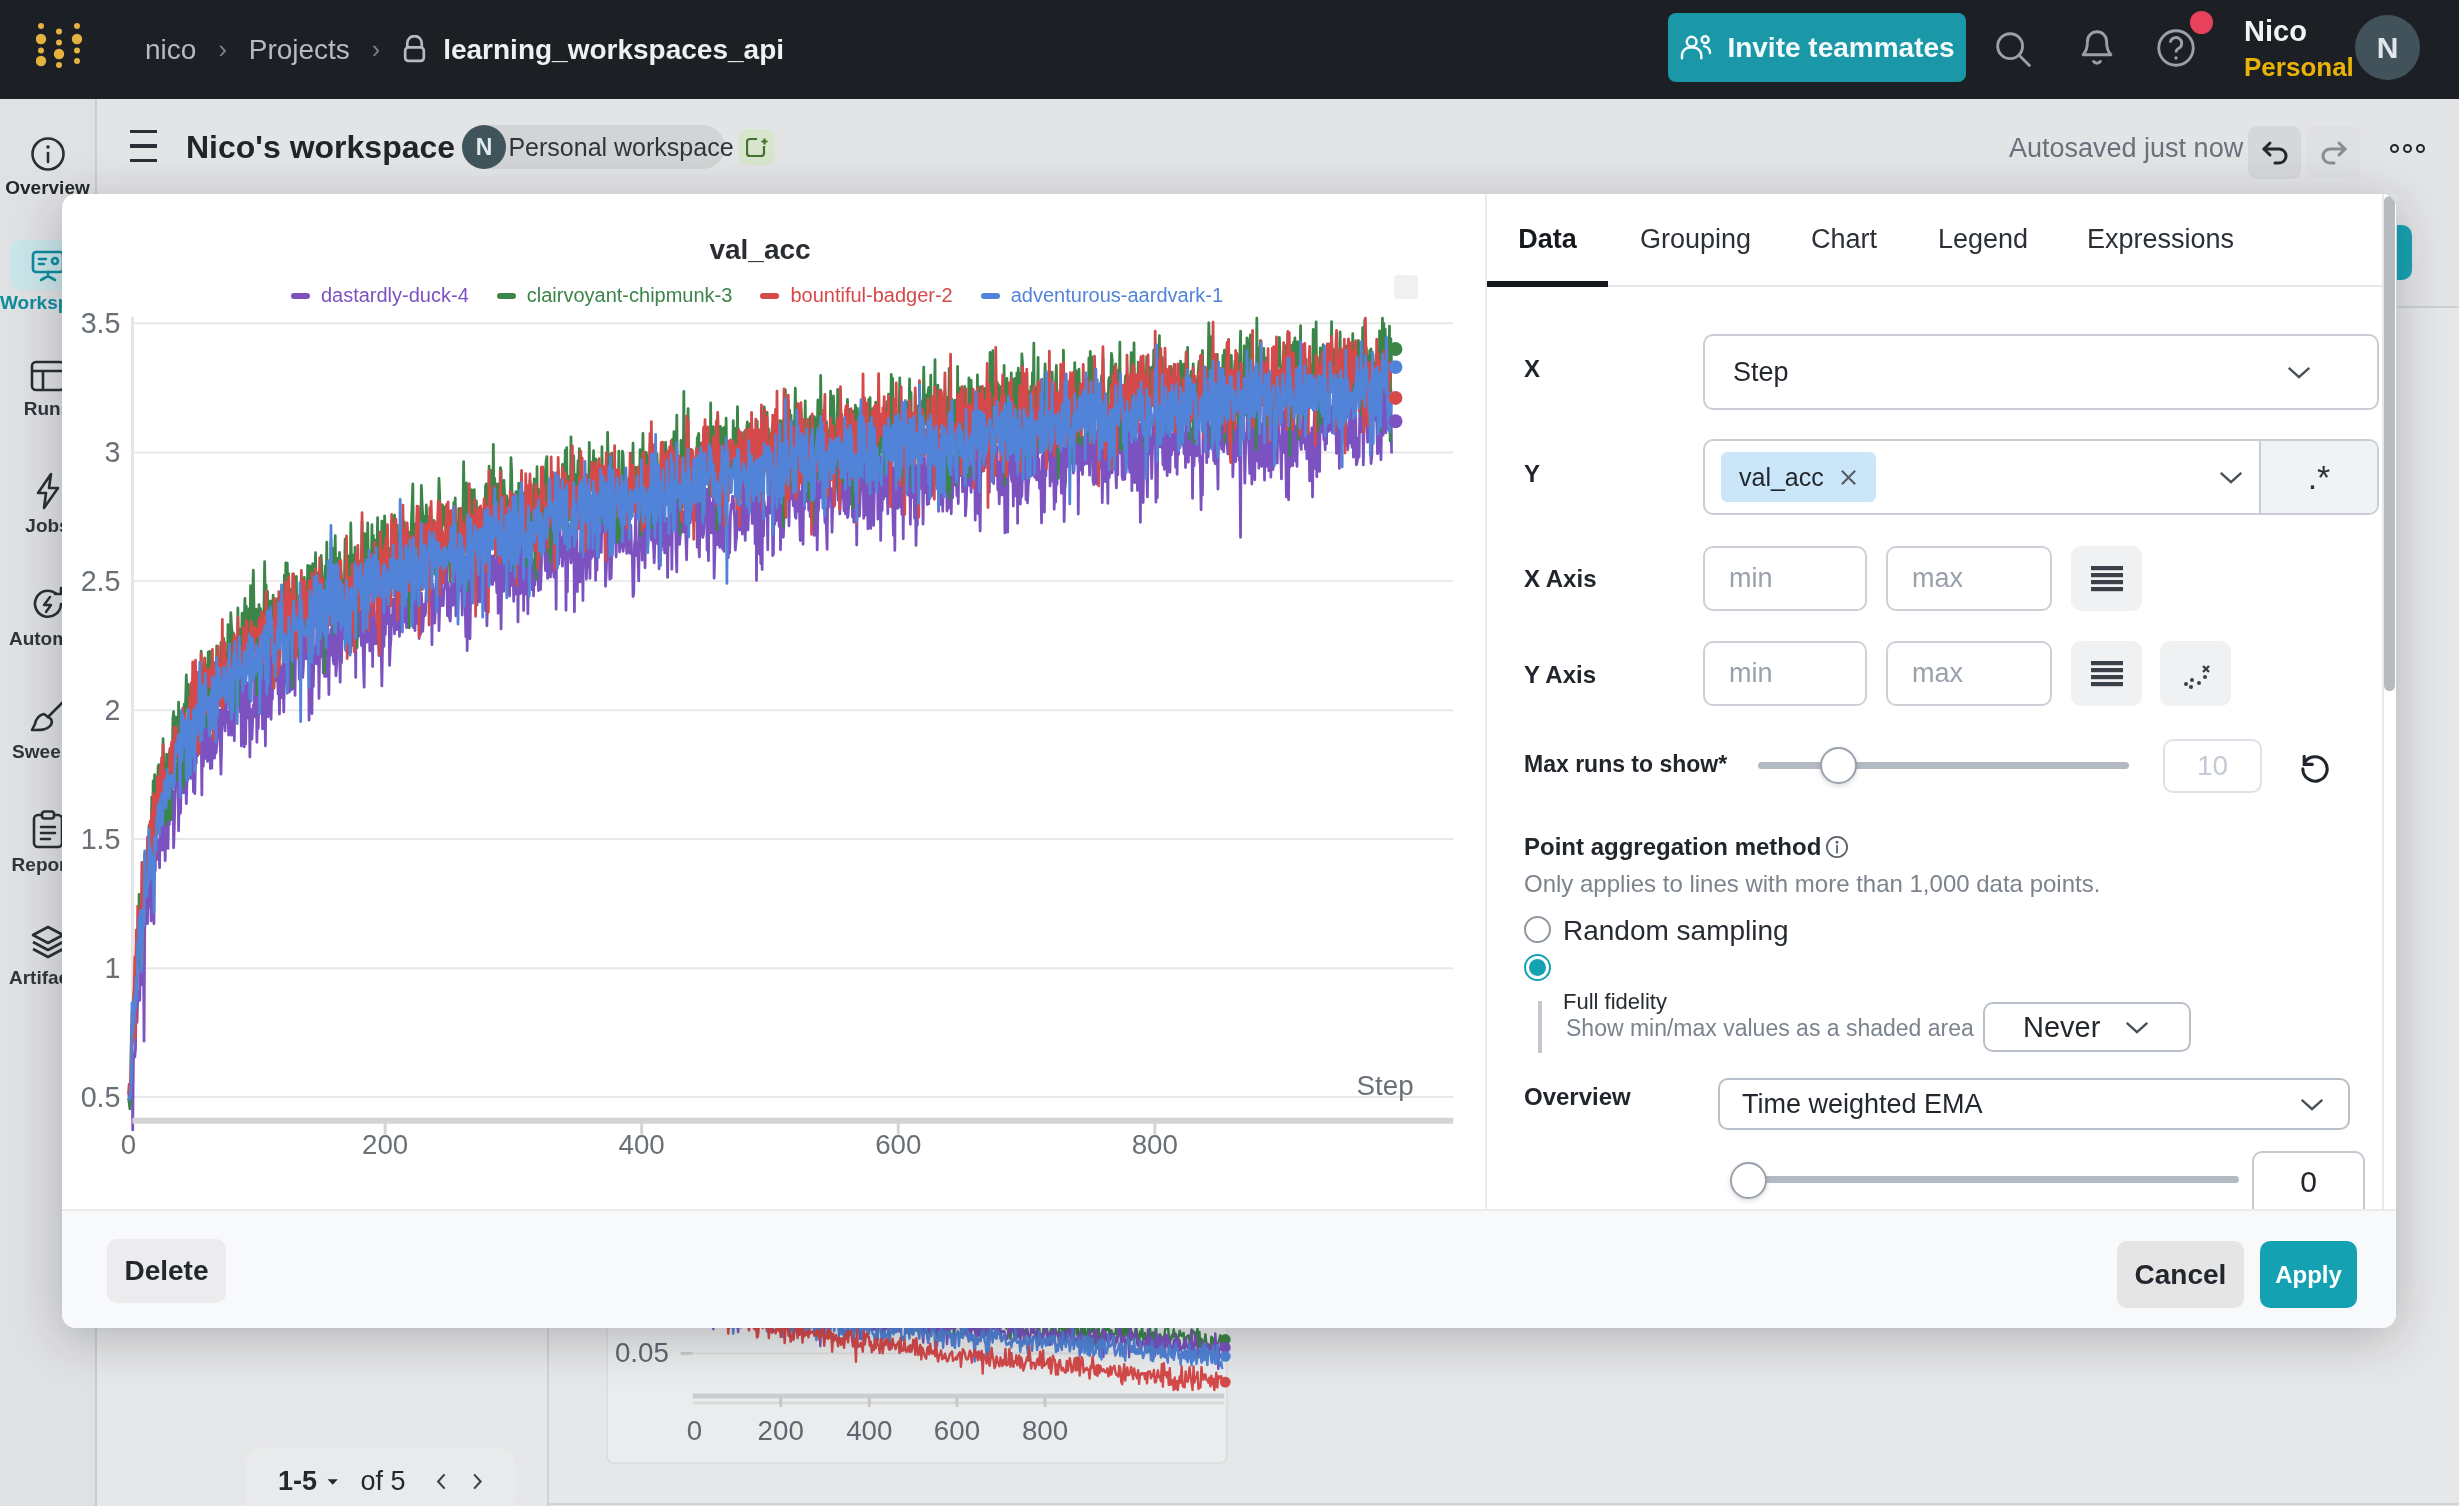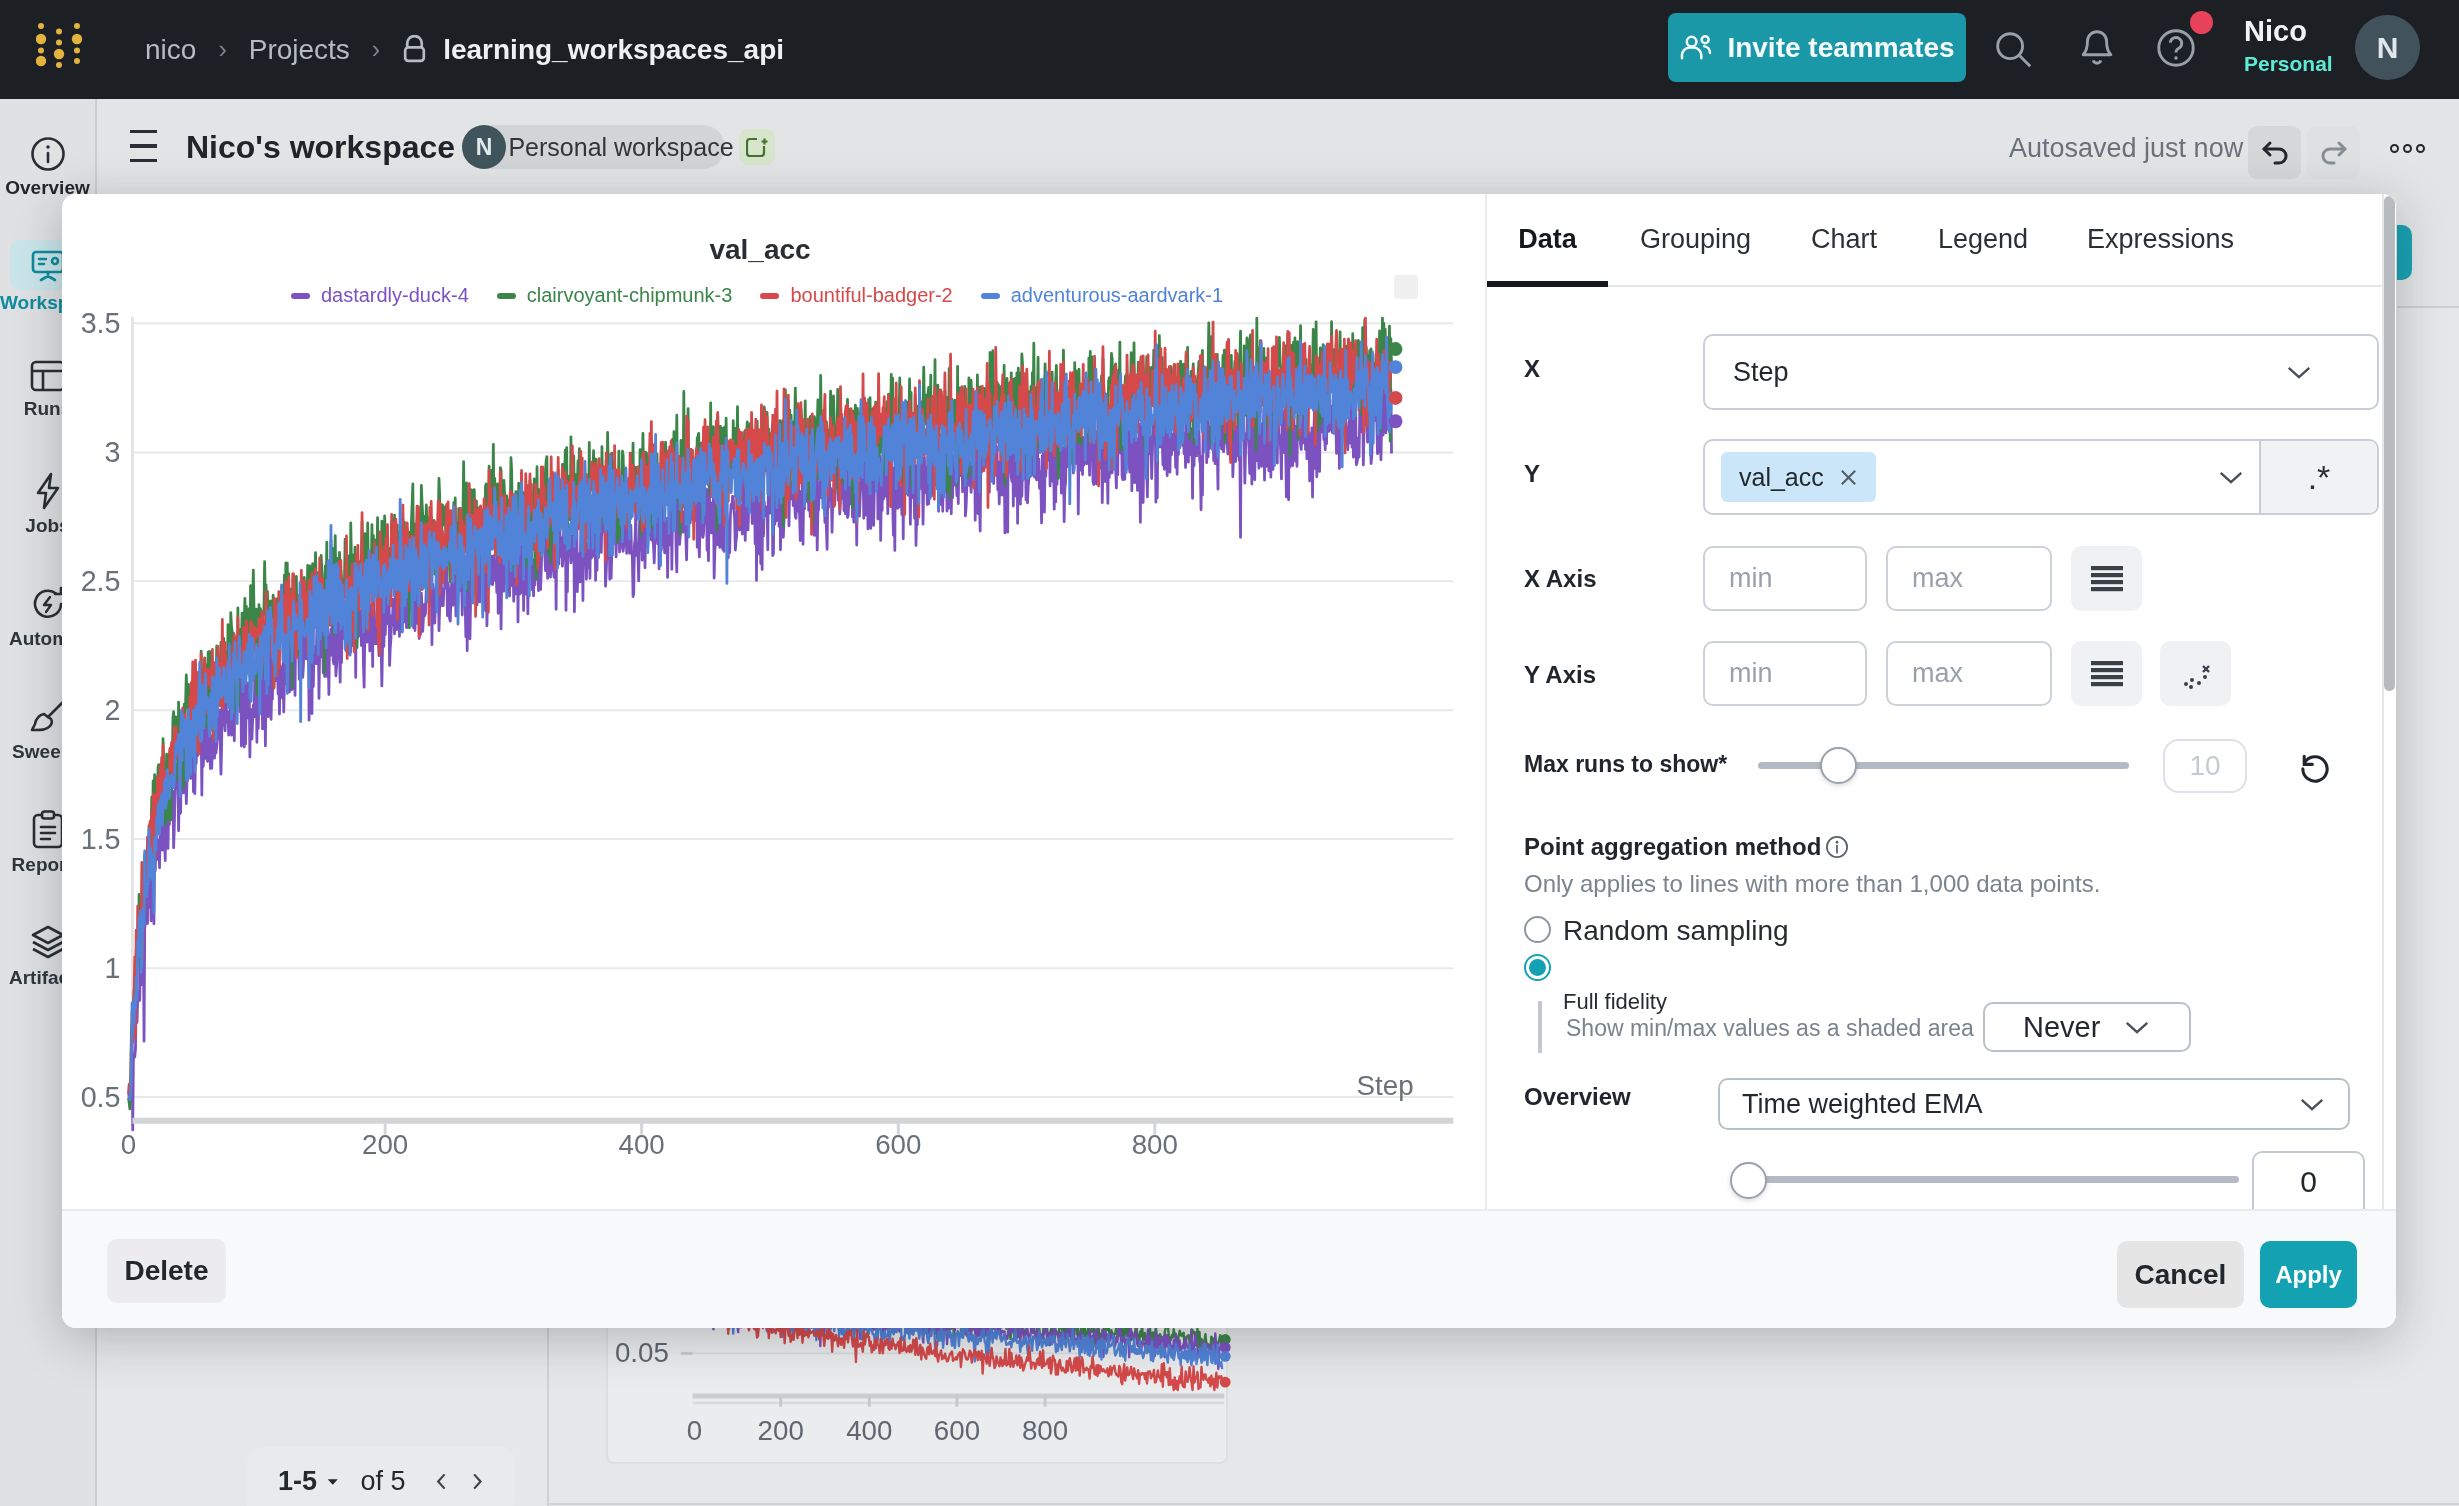--- a/index.html
+++ b/index.html
@@ -54,21 +54,21 @@
       <path d="M23 6 a10 10 0 0 1 10 10 c0 7 1.5 11 4.5 14 h-29 c3-3 4.5-7 4.5-14 a10 10 0 0 1 10-10 z" stroke-linejoin="round"></path>
       <path d="M19 36 a4.2 4.2 0 0 0 8 0"></path>
     </svg>
   <svg class="abs" style="left:2154px;top:26px" width="44" height="44" viewBox="0 0 46 46" fill="none" stroke="#9aa0a8" stroke-width="3">
       <circle cx="23" cy="23" r="18"></circle>
       <path d="M17 17.5 a6 6 0 1 1 8.5 6 c-2 1-2.5 2.3-2.5 4.3"></path>
       <circle cx="23" cy="33.5" r="1.8" fill="#9aa0a8" stroke="none"></circle>
     </svg>
   <div class="abs" style="left:2190px;top:11px;width:23px;height:23px;border-radius:50%;background:#e8415c"></div>
   <div class="abs" style="left:2244px;top:15px;font-size:29px;font-weight:bold;color:#f2f3f5">Nico</div>
-  <div class="abs" style="left:2244px;top:52px;font-size:21px;font-weight:600;color:#5eead4">Personal</div>
+  <div class="abs" style="left:2244px;top:52px;font-size:26px;font-weight:600;color:#eab308">Personal</div>
   <div class="abs" style="left:2355px;top:15px;width:65px;height:65px;border-radius:50%;background:#42525b;display:flex;align-items:center;justify-content:center;font-size:30px;font-weight:600;color:#dfe7ea">N</div>
 </div>
 
 <div class="abs" style="left:97px;top:99px;width:2362px;height:95px;background:#e3e4e5">
   <div class="abs" style="left:33px;top:31px;width:27px;height:32px;display:flex;flex-direction:column;justify-content:space-between">
       <span style="height:3.4px;background:#2a2f35"></span>
       <span style="height:3.4px;background:#2a2f35"></span>
       <span style="height:3.4px;background:#2a2f35"></span>
     </div>
   <div class="abs" style="left:89px;top:30px;font-size:32px;font-weight:bold;color:#21252b">Nico's workspace</div>
@@ -281,21 +281,21 @@
             <circle cx="21" cy="25" r="2"></circle>
             <circle cx="27" cy="19" r="2"></circle>
           </g>
           <path d="M25 8 L31 14 M31 8 L25 14" stroke="#3a4047" stroke-width="2.4"></path>
         </svg>
     </div>
 
     <div class="abs" style="left:37px;top:557px;font-size:23px;font-weight:bold;color:#21262c">Max runs to show*</div>
     <div class="abs" style="left:271px;top:568px;width:371px;height:7px;border-radius:4px;background:#b4bac4"></div>
     <div class="abs" style="left:333px;top:553px;width:37px;height:37px;border-radius:50%;background:#ffffff;border:2.4px solid #9aa2ad;box-shadow:0 2px 5px rgba(0,0,0,0.15)"></div>
-    <div class="abs" style="left:676px;top:545px;width:84px;height:54px;border:2px solid #dde2e8;border-radius:16px;display:flex;align-items:center;justify-content:center;font-size:28px;color:#c3cad4">10</div>
+    <div class="abs" style="left:676px;top:545px;width:99px;height:54px;border:2px solid #dde2e8;border-radius:10px;display:flex;align-items:center;justify-content:center;font-size:28px;color:#c3cad4">10</div>
     <div class="abs" style="left:810px;top:556px">
       <svg width="36" height="36" viewBox="0 0 40 40" fill="none" stroke="#21262c" stroke-width="3.4" stroke-linecap="round">
           <path d="M8 7 v9 h9"></path>
           <path d="M8.5 14 a13.5 13.5 0 1 1 -2 7"></path>
         </svg>
     </div>
 
     <div class="abs" style="left:37px;top:639px;font-size:24px;font-weight:bold;color:#21262c">Point aggregation method</div>
     <svg class="abs" style="left:338px;top:641px" width="24" height="24" viewBox="0 0 38 38" fill="none" stroke="#5a616b" stroke-width="2.8">
         <circle cx="19" cy="19" r="16"></circle>

